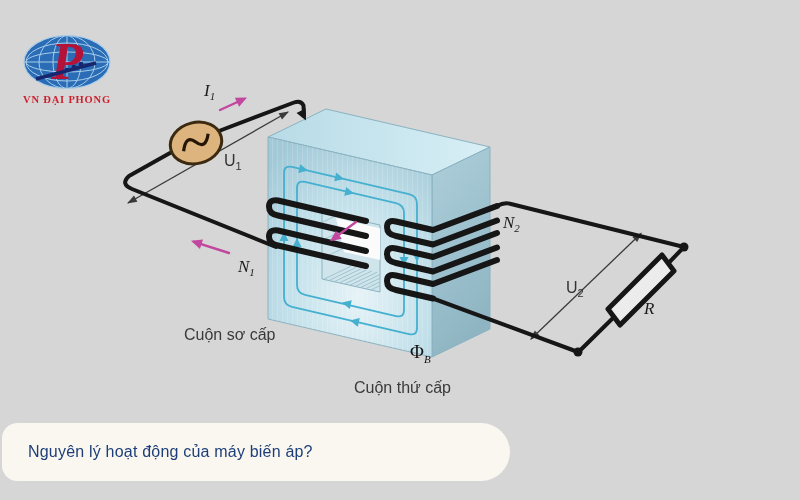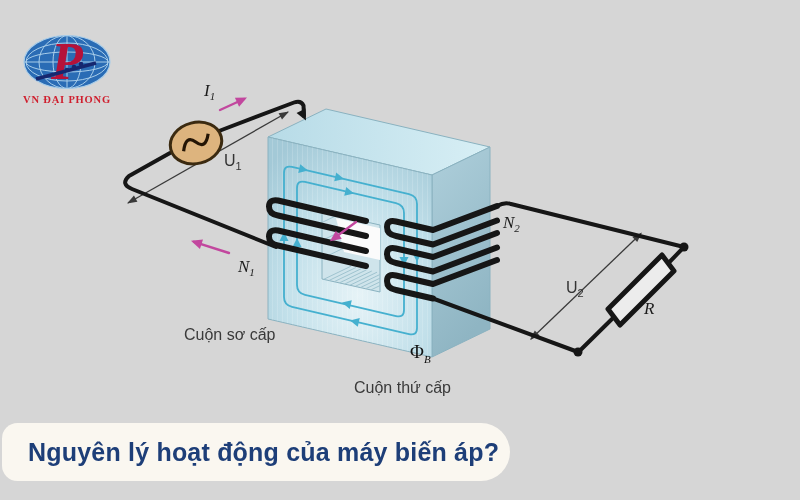--- a/index.html
+++ b/index.html
@@ -3,21 +3,21 @@
 <meta charset="utf-8">
 <style>
   html,body{margin:0;padding:0;background:#d6d6d6;}
   #stage{position:relative;width:800px;height:500px;background:#d6d6d6;overflow:hidden;
          font-family:"Liberation Sans","DejaVu Sans",sans-serif;}
   #diagram-svg{position:absolute;left:0;top:0;}
   #logo-svg{position:absolute;left:22px;top:26px;}
   .banner{position:absolute;left:2px;top:423px;width:508px;height:58px;background:#faf7f0;
           border-radius:16px 30px 30px 16px;display:flex;align-items:center;
           padding-left:26px;box-sizing:border-box;}
-  .banner span{font-size:25px;font-weight:bold;color:#1d3e78;letter-spacing:0.2px;
+  .banner span{font-size:16px;font-weight:normal;color:#1d3e78;letter-spacing:0.2px;
                font-family:"Liberation Sans","DejaVu Sans",sans-serif;}
   .lbl{font-family:"Liberation Serif","DejaVu Serif",serif;font-style:italic;
        font-size:17px;fill:#1c1c1c;}
   .lblsans{font-family:"Liberation Sans","DejaVu Sans",sans-serif;font-size:16px;fill:#333;}
   .sub{font-size:11px;}
   .flux-lbl{font-family:"Liberation Serif","DejaVu Serif",serif;font-size:19px;fill:#111;}
   .cap{font-family:"Liberation Sans","DejaVu Sans",sans-serif;font-size:16px;fill:#3a3a3a;}
   .brand{font-family:"Liberation Serif","DejaVu Serif",serif;font-size:10.5px;
          font-weight:bold;letter-spacing:0.8px;}
 </style>

